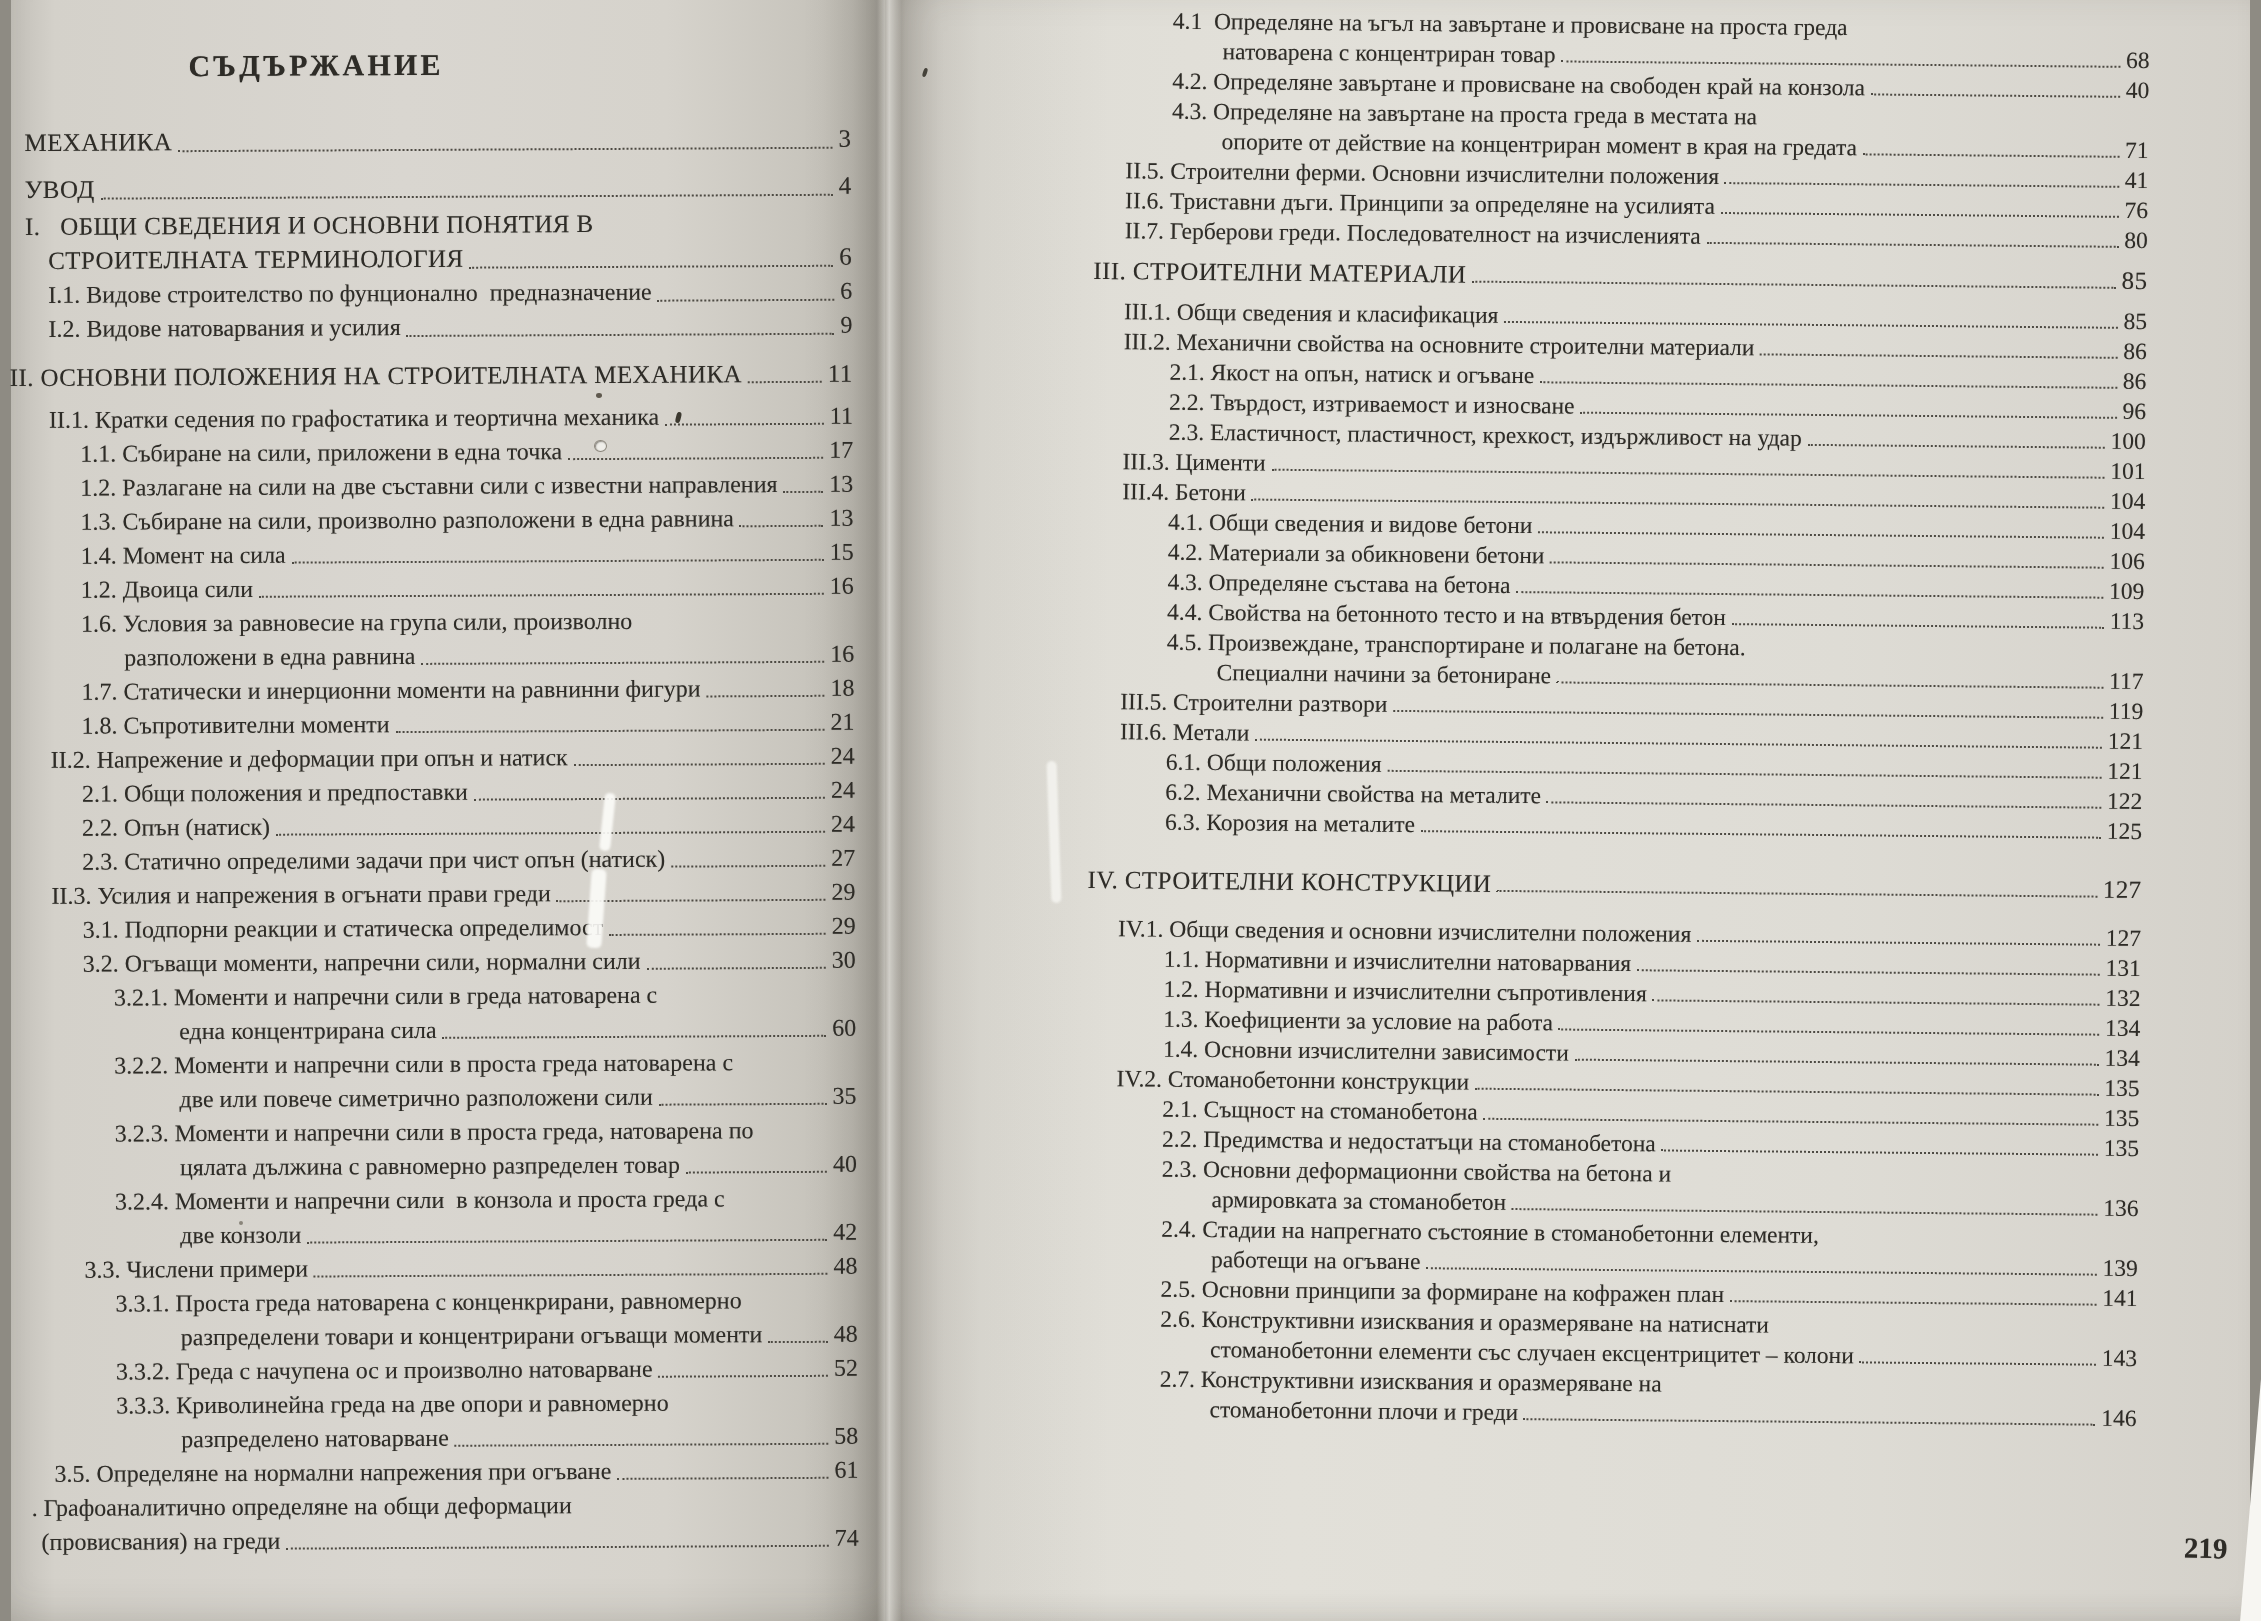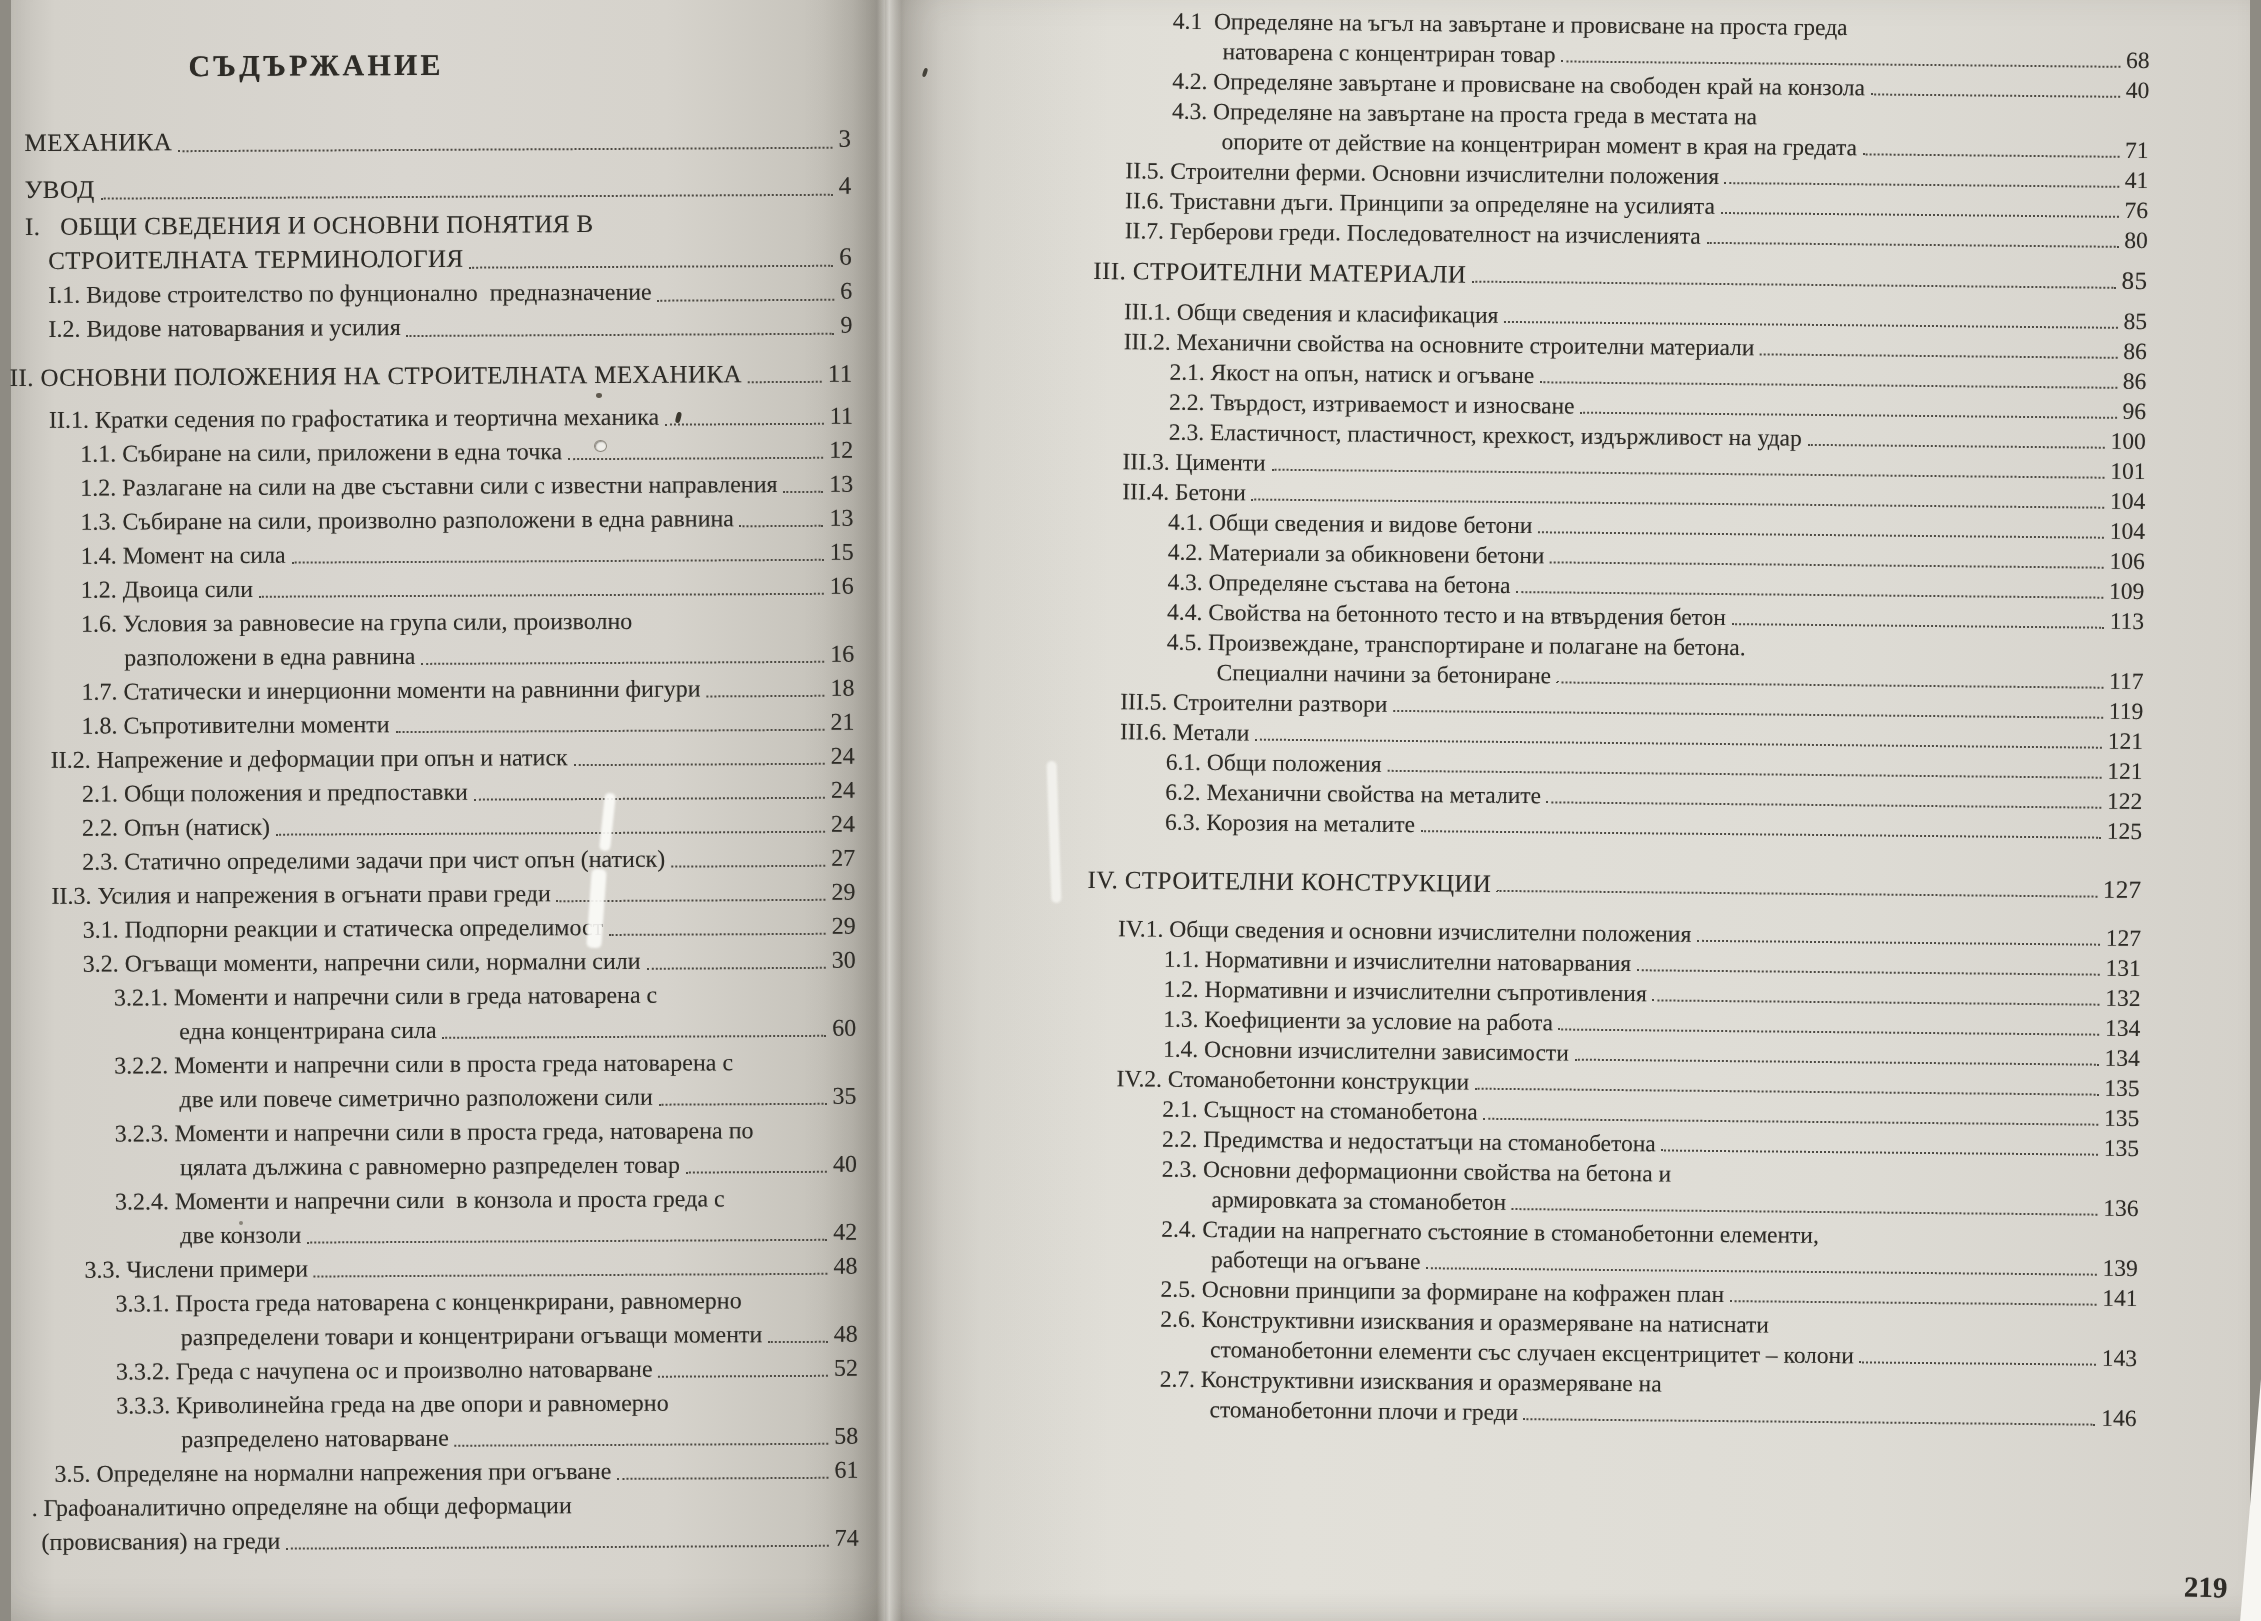--- a/index.html
+++ b/index.html
@@ -46,21 +46,21 @@
     align-self:flex-end;margin:0 5.7px 7.3px 5.7px;
   }
   .pg{white-space:pre;}
   
   .ind-L0{margin-left:0;}   .ind-L0h{margin-left:-16px;} .ind-L0c{margin-left:9.7px;}
   .ind-L1{margin-left:23px;} .ind-L2{margin-left:54px;}  .ind-L2c{margin-left:97px;}
   .ind-L3{margin-left:85px;} .ind-L3c{margin-left:150px;}
   
   .ind-R0{margin-left:0;} .ind-R1{margin-left:31px;} .ind-R2{margin-left:77px;} .ind-R2c{margin-left:127px;}
   .folio{
-    position:absolute;left:2184px;top:1571px;font-weight:bold;font-size:29px;
+    position:absolute;left:2184px;top:1532px;font-weight:bold;font-size:29px;
     transform:rotate(1deg);text-shadow:0 0 0.8px rgba(46,44,39,.4);
   }
   
   .speck{position:absolute;border-radius:50%;background:#5f594e;}
   .speck-1{left:596px;top:393px;width:5.7px;height:4.9px;}
   .speck-2{left:676px;top:412px;width:4.9px;height:10.5px;border-radius:40%;transform:rotate(14deg);background:#3c392f;}
   .speck-3{left:923px;top:68px;width:4px;height:9px;border-radius:40%;transform:rotate(18deg);background:#45423a;}
   .speck-4{left:239px;top:1221px;width:4px;height:4px;background:#8a857a;}
   .hole{
     position:absolute;left:594px;top:440px;width:10.5px;height:9.7px;border-radius:50%;
@@ -119,21 +119,21 @@
         <span class="pg">11</span>
       </div>
       <div class="row ind-L1" style="margin-top: 8px;">
         <span class="txt">II.1. Кратки седения по графостатика и теортична механика</span>
         <span class="lead"></span>
         <span class="pg">11</span>
       </div>
       <div class="row ind-L2">
         <span class="txt">1.1. Събиране на сили, приложени в една точка</span>
         <span class="lead"></span>
-        <span class="pg">12</span>
+        <span class="pg">17</span>
       </div>
       <div class="row ind-L2">
         <span class="txt">1.2. Разлагане на сили на две съставни сили с известни направления</span>
         <span class="lead"></span>
         <span class="pg">13</span>
       </div>
       <div class="row ind-L2">
         <span class="txt">1.3. Събиране на сили, произволно разположени в една равнина</span>
         <span class="lead"></span>
         <span class="pg">13</span>

